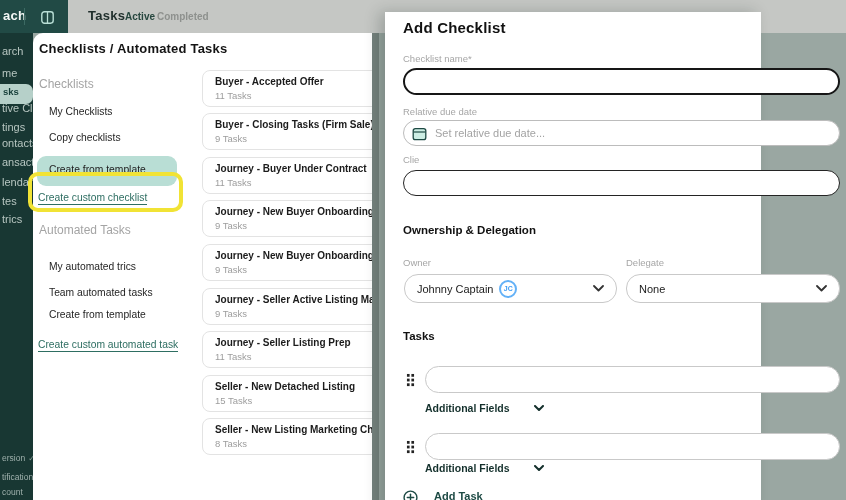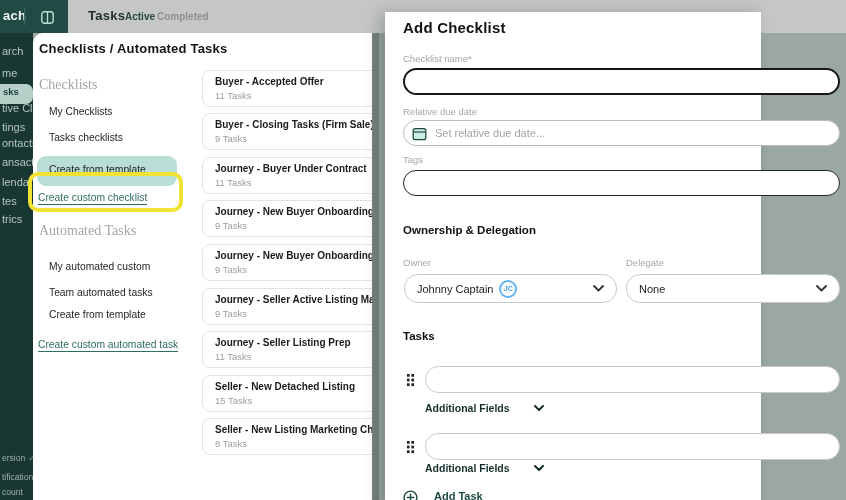--- a/index.html
+++ b/index.html
@@ -30,21 +30,21 @@
   .sb-pill span { position:absolute; left:3px; top:2px; font-size:9.5px; font-weight:700; color:#173f3a; }
   .si-1{top:12px}.si-2{top:34px}.si-4{top:69px}.si-5{top:88px}.si-6{top:104px}
   .si-7{top:123px}.si-8{top:143px}.si-9{top:162px}.si-10{top:180px}
   .sb-check { color:#8aa09a; font-size:8px; margin-left:3px; }
   .sbb-1{top:420px}.sbb-2{top:439px}.sbb-3{top:454px}
 
   
   .modal { position:absolute; left:33px; top:33px; width:346px; height:467px; background:#ffffff;
            border-radius:10px 0 0 0; z-index:3; overflow:hidden; }
   .m-title { position:absolute; left:6px; top:8px; font-size:13px; font-weight:700; color:#141414; letter-spacing:.2px; }
-  .m-seclabel { position:absolute; left:6px; font-size:14px; color:#a4a4a4;font-family:Liberation Serif, serif; }
+  .m-seclabel { position:absolute; left:6px; font-size:12px; color:#a4a4a4; }
   .m-item { position:absolute; left:16px; font-size:10.3px; color:#1f1f1f; cursor:pointer; white-space:nowrap; }
   .m-link { position:absolute; left:5px; font-size:10.3px; color:#2e6e62; cursor:pointer;
             border-bottom:1px solid #2e6e62; padding-bottom:1px; white-space:nowrap; }
   .m-pill { position:absolute; left:4px; top:123px; width:140px; height:30px; background:#b9ded5; border-radius:9px; cursor:pointer; }
   .m-pill span { position:absolute; left:12px; top:8px; font-size:10.3px; color:#1f1f1f; white-space:nowrap; }
   .ml-1{top:44px}.mi-1{top:73px}.mi-2{top:99px}.mlink-1{top:159px}
   .ml-2{top:190px}.mi-3{top:228px}.mi-4{top:254px}.mi-5{top:276px}.mlink-2{top:306px}
 
   .card { position:absolute; left:169px; width:212px; height:37px; background:#fff;
           border:1px solid #e3e3e3; border-radius:8px; cursor:pointer; overflow:hidden; }
@@ -139,28 +139,28 @@
   <div class="sb-item small sbb-1"><span>ersion</span><span class="sb-check">✓</span></div>
   <div class="sb-item small sbb-2">tification</div>
   <div class="sb-item small sbb-3">count</div>
 </div>
 
 <div class="modal">
   <div class="m-title">Checklists / Automated Tasks</div>
 
   <div class="m-seclabel ml-1">Checklists</div>
   <div class="m-item mi-1">My Checklists</div>
-  <div class="m-item mi-2">Tasks checklists</div>
+  <div class="m-item mi-2">Copy checklists</div>
   <div class="m-pill">
       <span>Create from template</span>
     </div>
   <div class="m-link mlink-1">Create custom checklist</div>
 
   <div class="m-seclabel ml-2">Automated Tasks</div>
-  <div class="m-item mi-3">My automated custom</div>
+  <div class="m-item mi-3">My automated trics</div>
   <div class="m-item mi-4">Team automated tasks</div>
   <div class="m-item mi-5">Create from template</div>
   <div class="m-link mlink-2">Create custom automated task</div>
 
   <div class="card c-1">
       <div class="card-title">Buyer - Accepted Offer</div>
       <div class="card-sub">11 Tasks</div>
     </div>
   <div class="card c-2">
       <div class="card-title">Buyer - Closing Tasks (Firm Sale)</div>
@@ -210,21 +210,21 @@
   <div class="reldate">
     <span style="display:flex;">
       <svg width="15" height="15" viewBox="0 0 15 15">
           <rect x="1.2" y="2.6" width="12.6" height="11" rx="2.2" fill="#cdeee4" stroke="#1f4a44" stroke-width="1.3"></rect>
           <line x1="1.5" y1="6" x2="13.5" y2="6" stroke="#1f4a44" stroke-width="1.2"></line>
         </svg>
     </span>
     <input type="text" placeholder="Set relative due date..." style="">
   </div>
 
-  <div class="d-label dl-tags">Tags</div>
+  <div class="d-label dl-tags">Clie</div>
   <input class="d-input in-tags" type="text" value="" style="">
 
   <div class="d-h2 h2-own">Ownership &amp; Delegation</div>
 
   <div class="d-label dl-owner">Owner</div>
   <div class="d-label dl-delegate">Delegate</div>
 
   <div class="select sel-owner">
     <span class="sel-text">Johnny Captain</span>
     <span class="jc-badge">JC</span>

